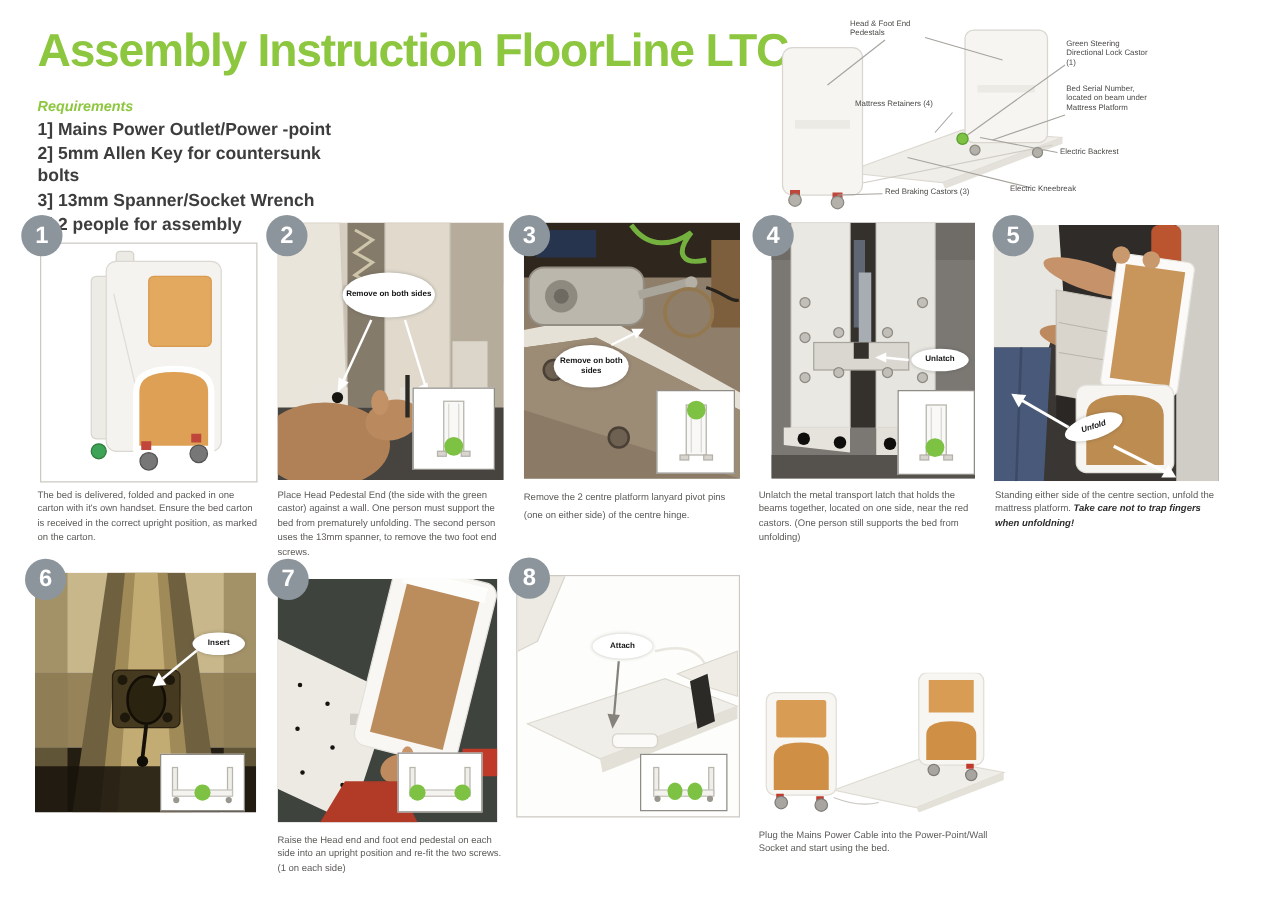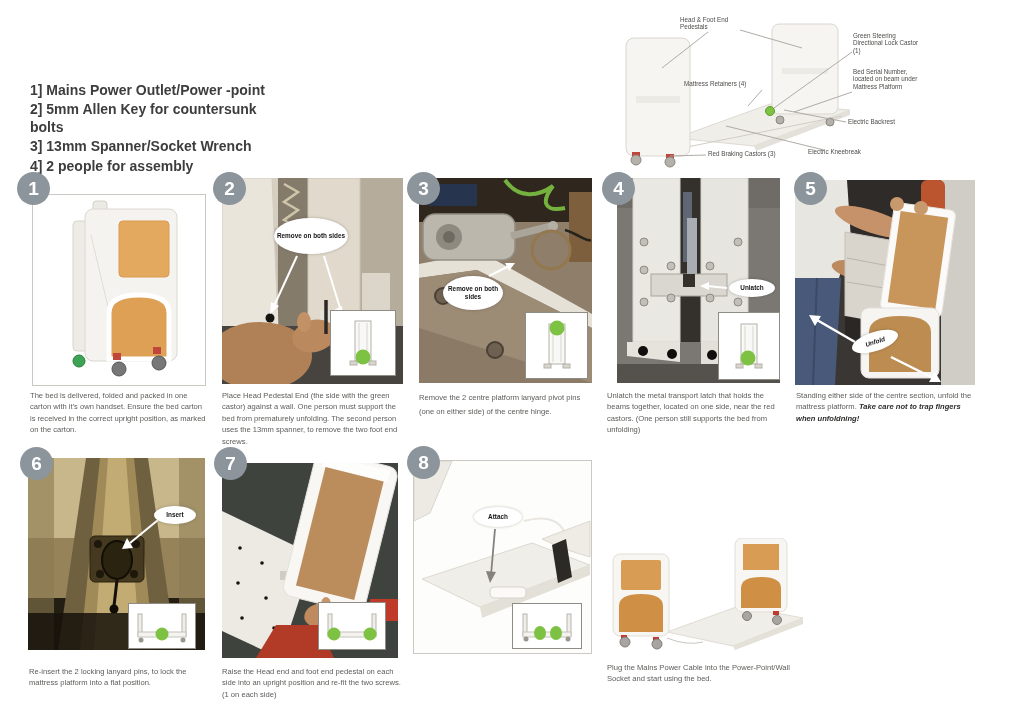--- a/index.html
+++ b/index.html
@@ -24,22 +24,24 @@
           box-shadow:0 0 3px rgba(60,60,60,.35);padding:2px;box-sizing:border-box;}
   .inset{position:absolute;background:#fff;border:1px solid #8f8c86;z-index:2;
          display:flex;align-items:center;justify-content:center;}
   svg{display:block;}
 </style>
 </head>
 <body>
 
 <div class="page">
 
+  <div class="title">Assembly Instruction FloorLine LTC</div>
 
   <div class="abs" style="left:30px;top:80px;width:260px;">
+    <div class="req-head">Requirements</div>
     <div class="req-item">1] Mains Power Outlet/Power -point</div>
     <div class="req-item">2] 5mm Allen Key for countersunk bolts</div>
     <div class="req-item">3] 13mm Spanner/Socket Wrench</div>
     <div class="req-item">4] 2 people for assembly</div>
   </div>
 
   <div class="abs" style="left:612px;top:8px;width:412px;height:162px;">
     <svg width="412" height="162" viewBox="0 0 412 162">
 
       <polygon points="64,130 158,96 238,102 142,138" fill="#f0eee9" stroke="#ddd9d2" stroke-width="1"></polygon>
@@ -291,21 +293,20 @@
       <svg width="60" height="40" viewBox="0 0 60 40">
         <rect x="6" y="8" width="4" height="22" fill="#efeee9" stroke="#b8b5ad"></rect>
         <rect x="50" y="8" width="4" height="22" fill="#efeee9" stroke="#b8b5ad"></rect>
         <rect x="6" y="26" width="48" height="5" fill="#f4f3f0" stroke="#c5c2bb"></rect>
         <circle cx="9" cy="34" r="2.5" fill="#9a978f"></circle>
           <circle cx="51" cy="34" r="2.5" fill="#9a978f"></circle>
         <circle cx="30" cy="28" r="6.5" fill="#7DC242"></circle>
       </svg>
     </div>
   </div>
-  <div class="caption" style="left:29px;top:666px;width:178px;">Re-insert the 2 locking lanyard pins, to lock the mattress platform into a flat position.</div>
 
   <div class="badge" style="left:214px;top:447px;">7</div>
   <div class="photo" style="left:222px;top:463px;width:176px;height:195px;">
     <svg width="176" height="195" viewBox="0 0 176 195">
       <rect width="176" height="195" fill="#3e433e"></rect>
       <polygon points="0,48 92,92 58,195 0,168" fill="#eceae3"></polygon>
       <g fill="#15130f">
         <circle cx="18" cy="85" r="1.8"></circle>
           <circle cx="40" cy="100" r="1.8"></circle>
           <circle cx="16" cy="120" r="1.8"></circle>

